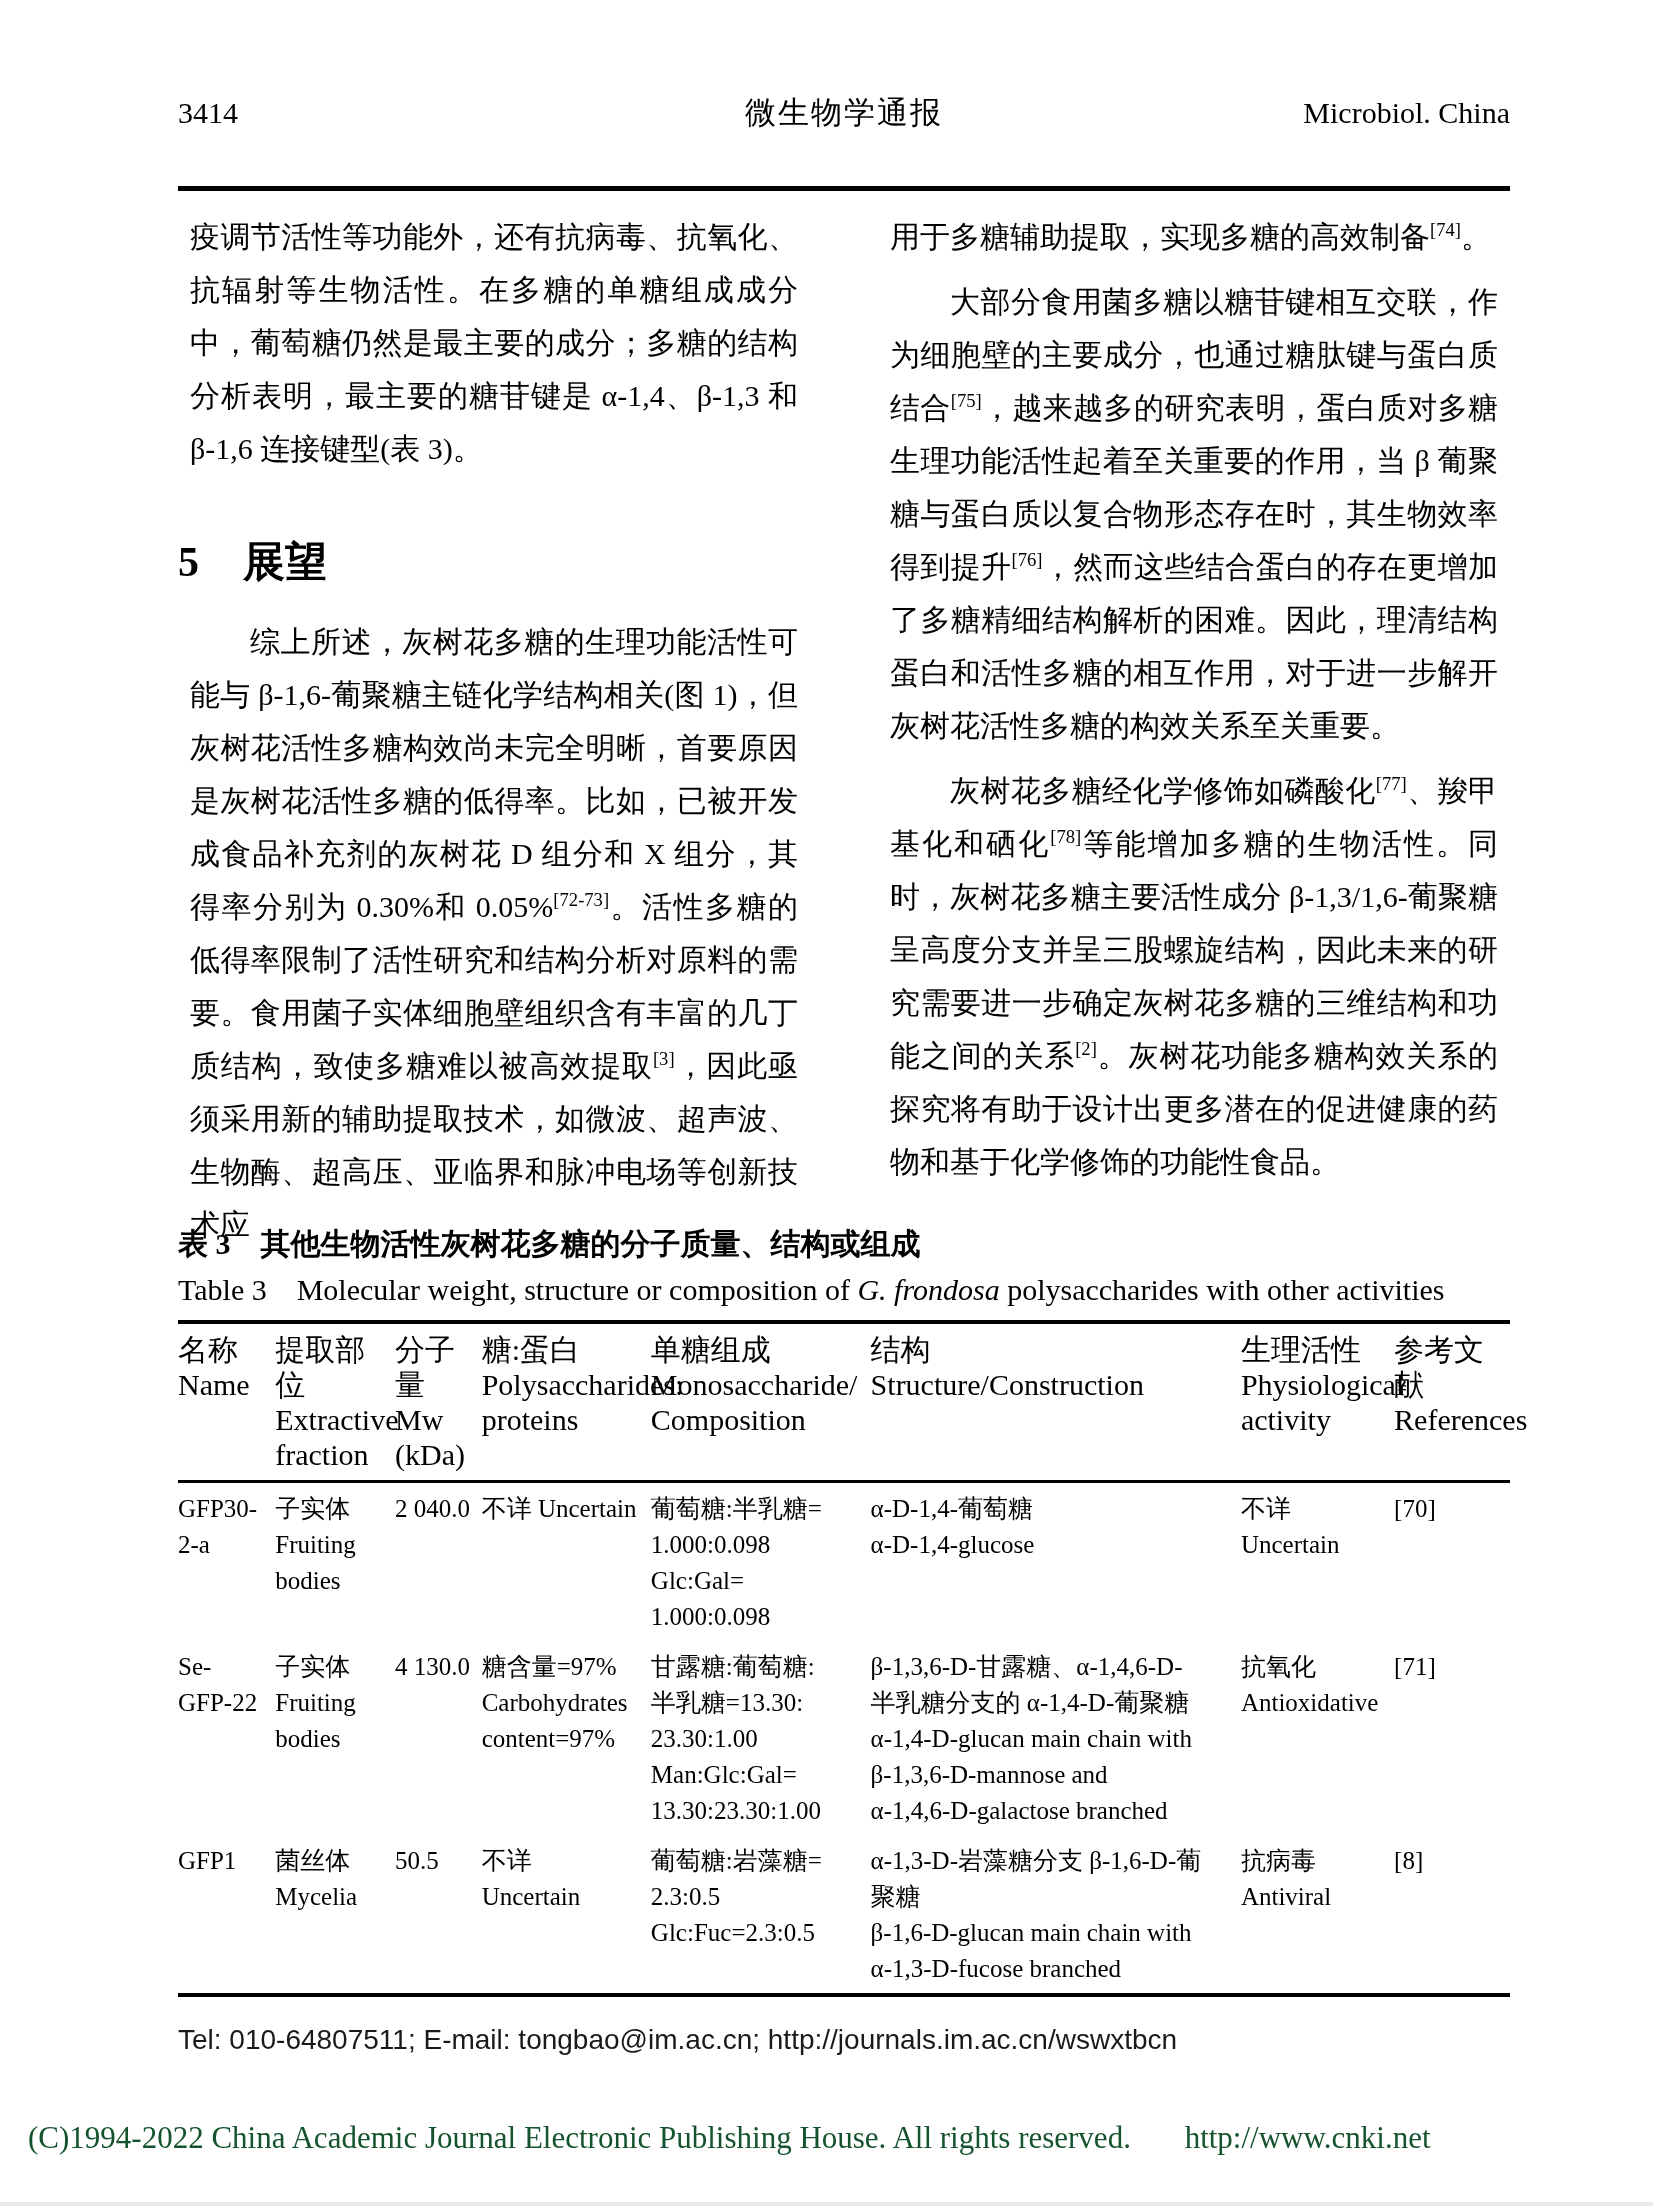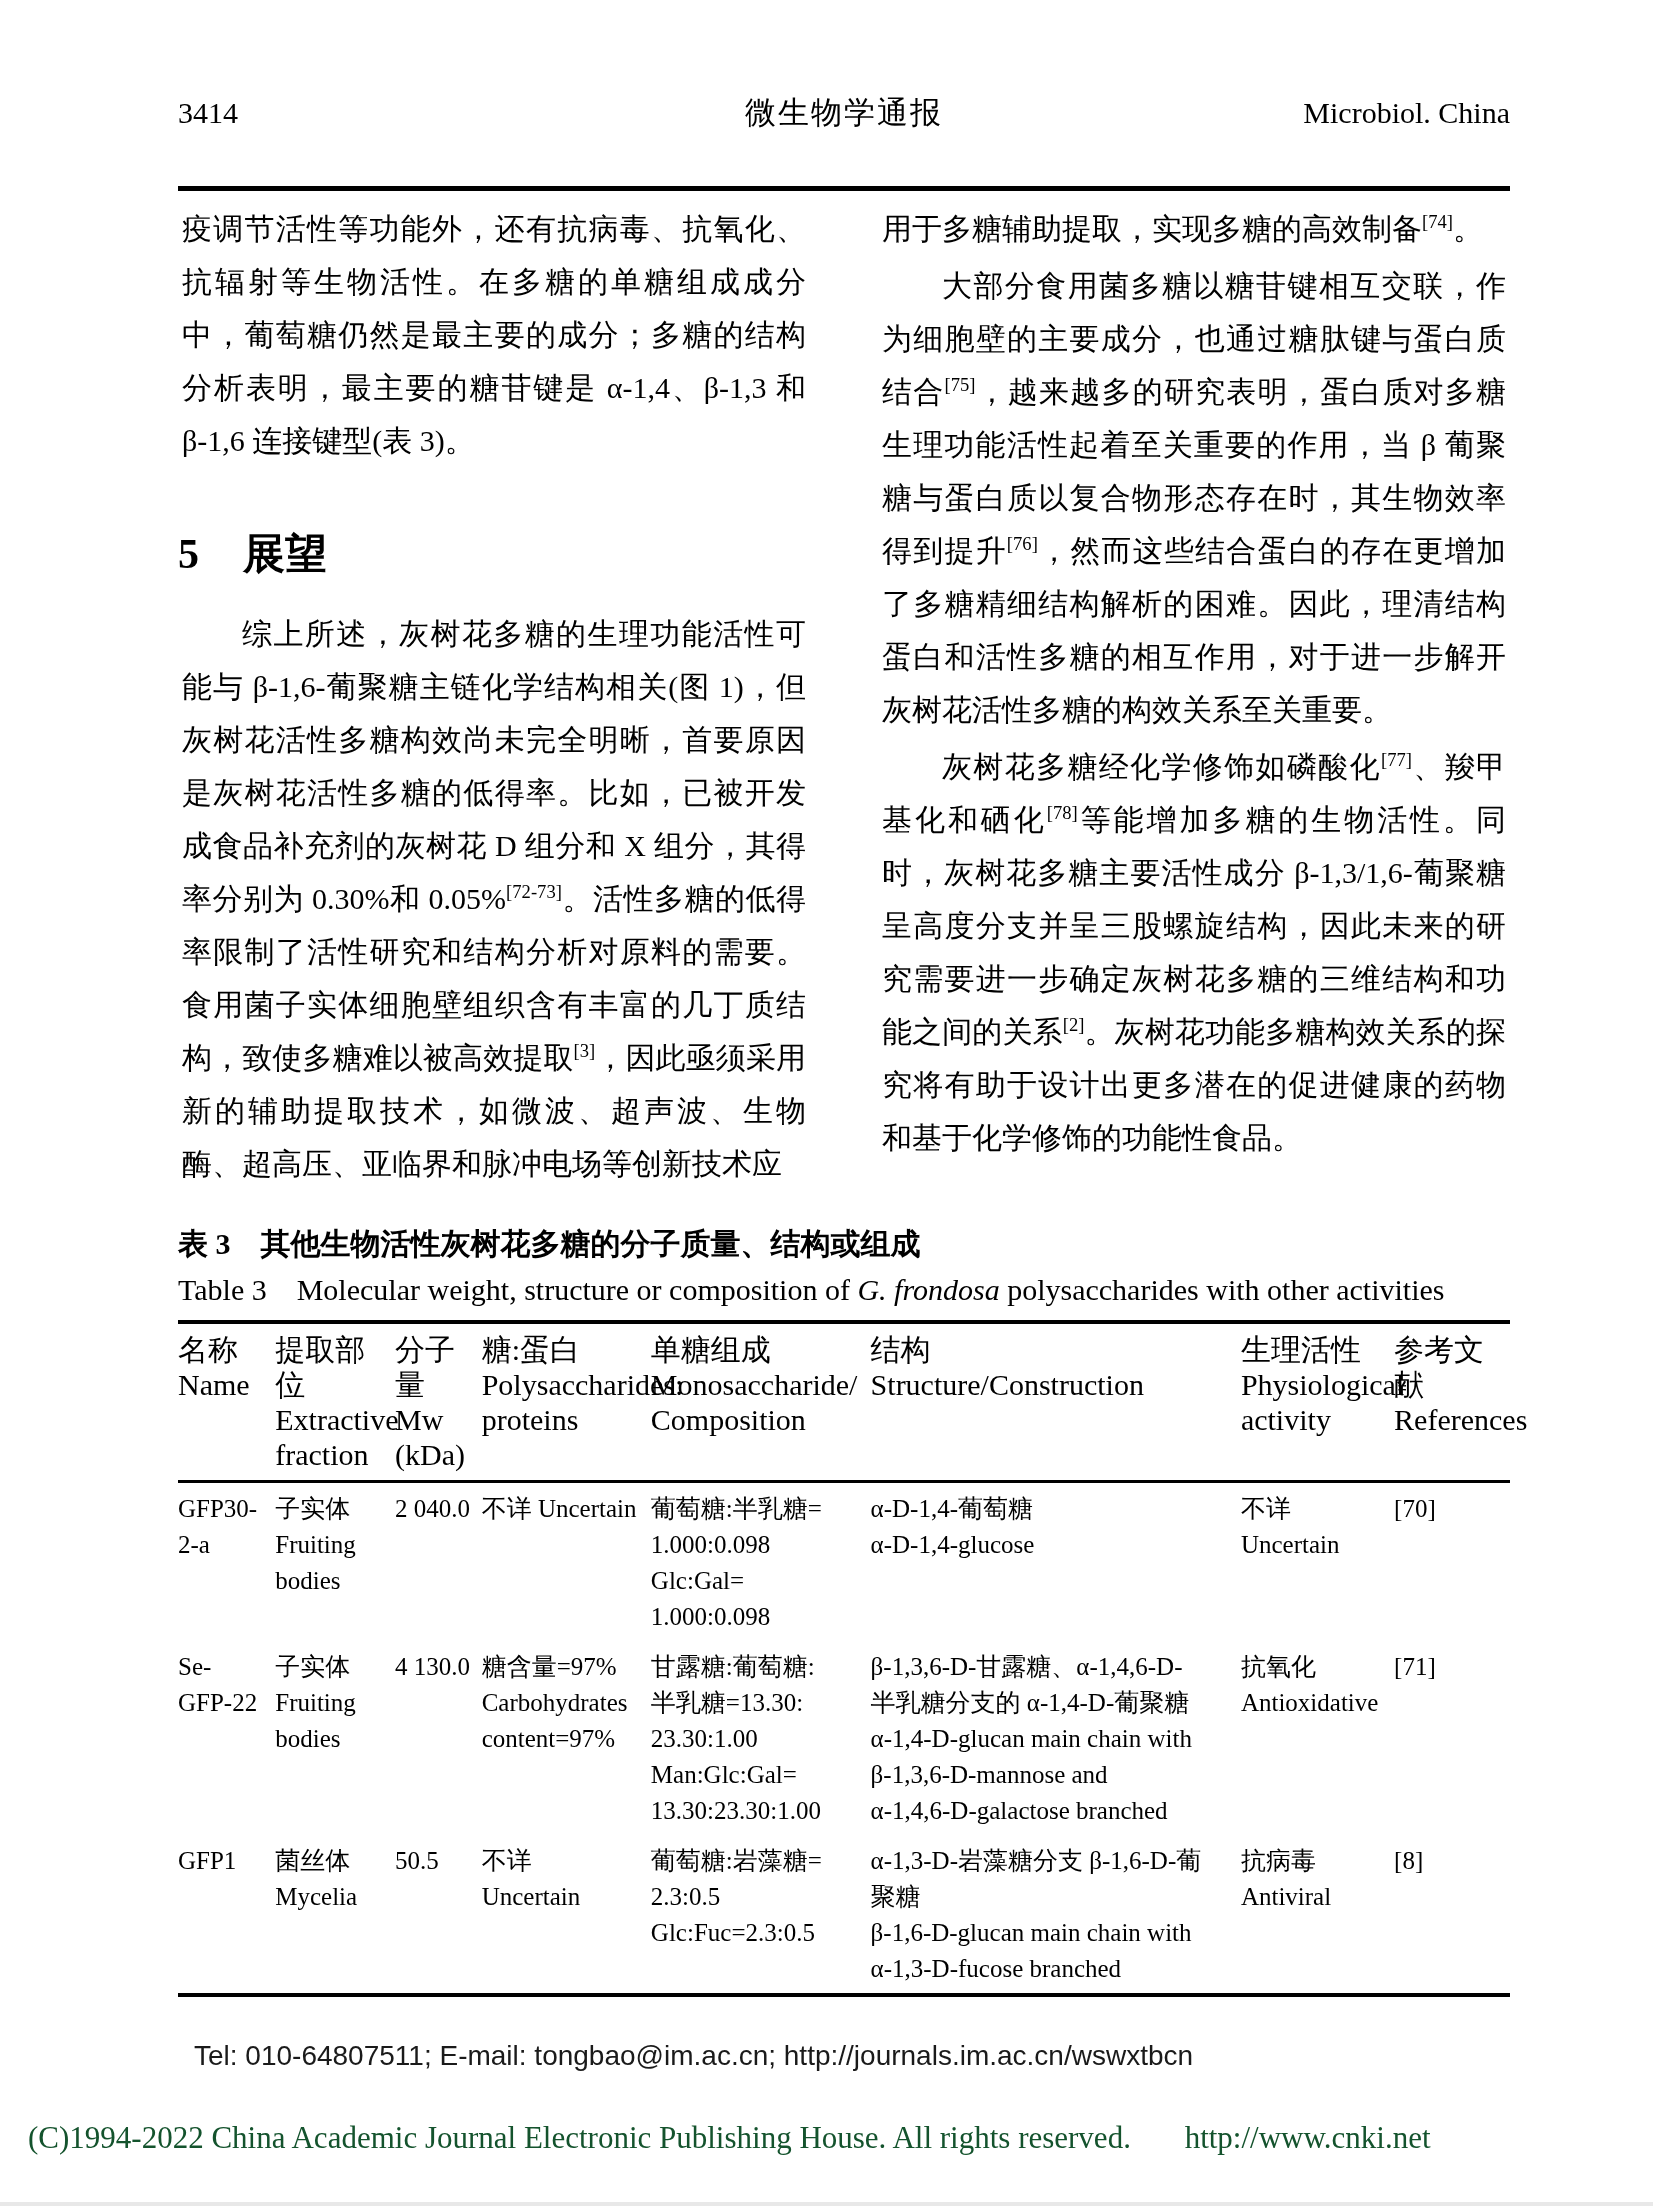--- a/index.html
+++ b/index.html
@@ -16,21 +16,21 @@
   .page-header .ph-left{flex:1;text-align:left;}
   .page-header .ph-center{flex:1.4;text-align:center;font-size:31px;letter-spacing:2px;}
   .page-header .ph-right{flex:1;text-align:right;}
   .header-rule{position:absolute;left:178px;top:186px;width:1332px;height:5px;background:#000;}
   
   .columns{
     position:absolute;left:178px;top:198px;width:1332px;
     display:flex;justify-content:space-between;
   }
   .col{width:632px;font-size:30px;line-height:53px;text-align:justify;}
-  .col p{margin:4px;}
+  .col p{margin:12px;}
   .col p.indent{text-indent:2em;}
   sup{font-size:0.62em;line-height:0;vertical-align:super;}
   .section-heading{
     display:flex;gap:44px;align-items:baseline;
     font-size:42px;font-weight:700;line-height:58px;
     margin:58px 0 24px 0;
   }
   
   .table-block{position:absolute;left:178px;top:1224px;width:1332px;}
   .cap-cn{margin:0;font-size:30px;font-weight:700;line-height:40px;}
@@ -45,21 +45,21 @@
     font-size:30px;line-height:35px;padding:8px 6px 8px 0;
     white-space:pre-line;border-top:4px solid #000;border-bottom:3px solid #000;
   }
   tbody td{
     text-align:left;vertical-align:top;
     font-size:25px;line-height:36px;padding:8px 6px 6px 0;
     white-space:pre-line;
   }
   
   .contact{
-    position:absolute;left:178px;top:2022px;margin:16px;
+    position:absolute;left:178px;top:2022px;margin:0;
     font-family:"Liberation Sans","DejaVu Sans",sans-serif;
     font-size:28px;line-height:36px;color:#1a1a1a;
   }
   .copyright{
     position:absolute;left:28px;top:2118px;margin:0;
     font-size:31px;line-height:40px;color:#14532d;white-space:nowrap;
   }
   .copyright .url{margin-left:46px;}
 </style>
 </head>

